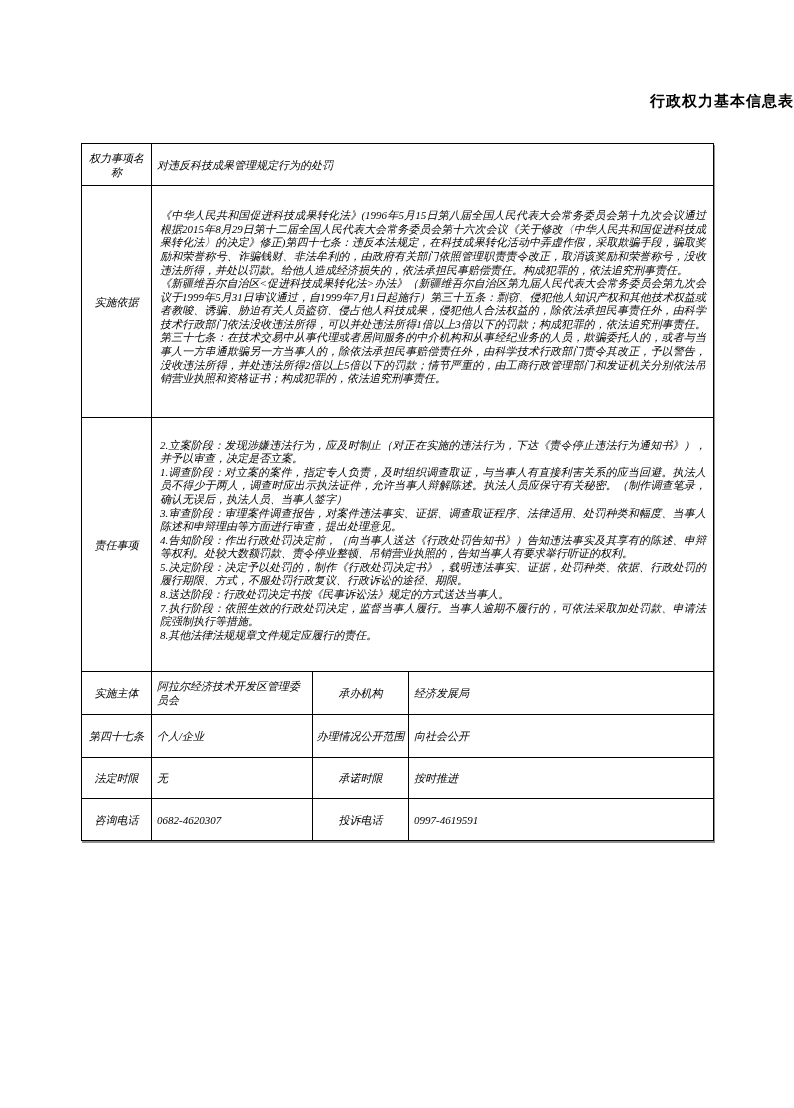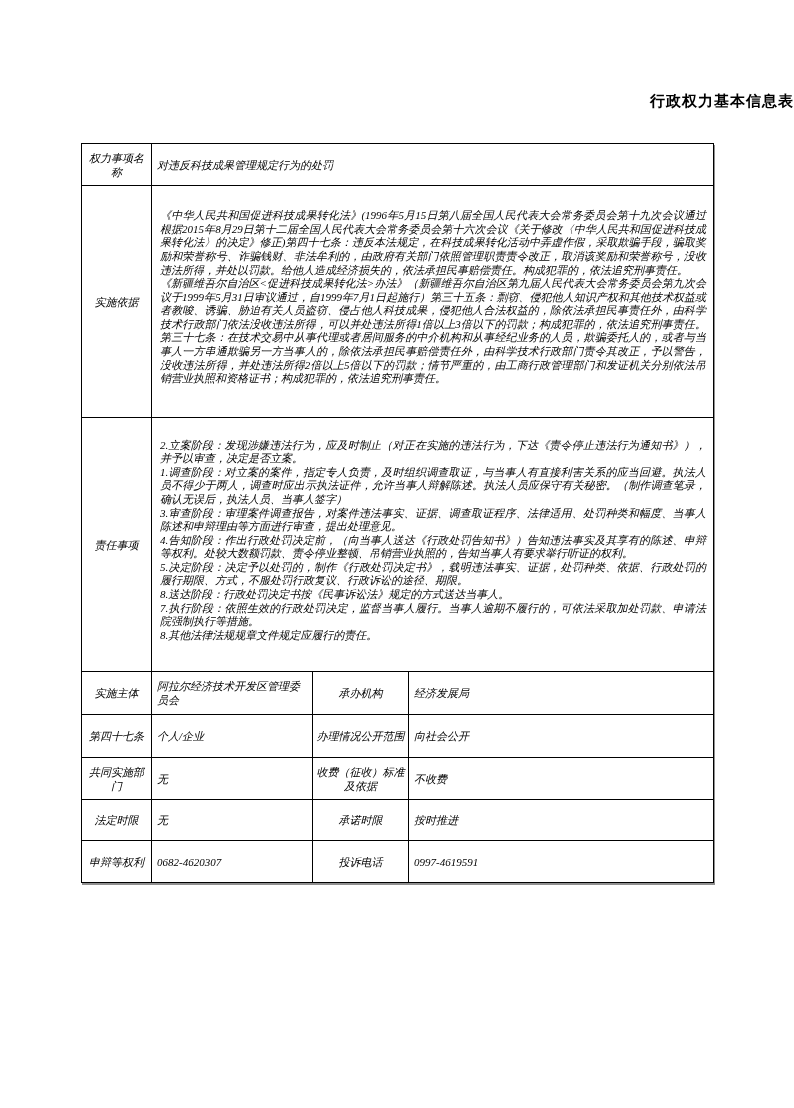--- a/index.html
+++ b/index.html
@@ -122,36 +122,30 @@
         <td class="val-c">经济发展局</td>
       </tr>
 
       <tr class="h43">
         <td class="lbl">第四十七条</td>
         <td class="val-c">个人/企业</td>
         <td class="lbl">办理情况公开范围</td>
         <td class="val-c">向社会公开</td>
       </tr>
 
-      <tr class="h42">
-        <td class="lbl">共同实施部门</td>
-        <td class="val-c">无</td>
-        <td class="lbl">收费（征收）标准及依据</td>
-        <td class="val-c">不收费</td>
-      </tr>
 
       <tr class="h41">
         <td class="lbl">法定时限</td>
         <td class="val-c">无</td>
         <td class="lbl">承诺时限</td>
         <td class="val-c">按时推进</td>
       </tr>
 
       <tr class="h42">
-        <td class="lbl">申辩等权利</td>
+        <td class="lbl">咨询电话</td>
         <td class="val-c">0682-4620307</td>
         <td class="lbl">投诉电话</td>
         <td class="val-c">0997-4619591</td>
       </tr>
 
     </tbody>
   </table>
 
 </div>
 

